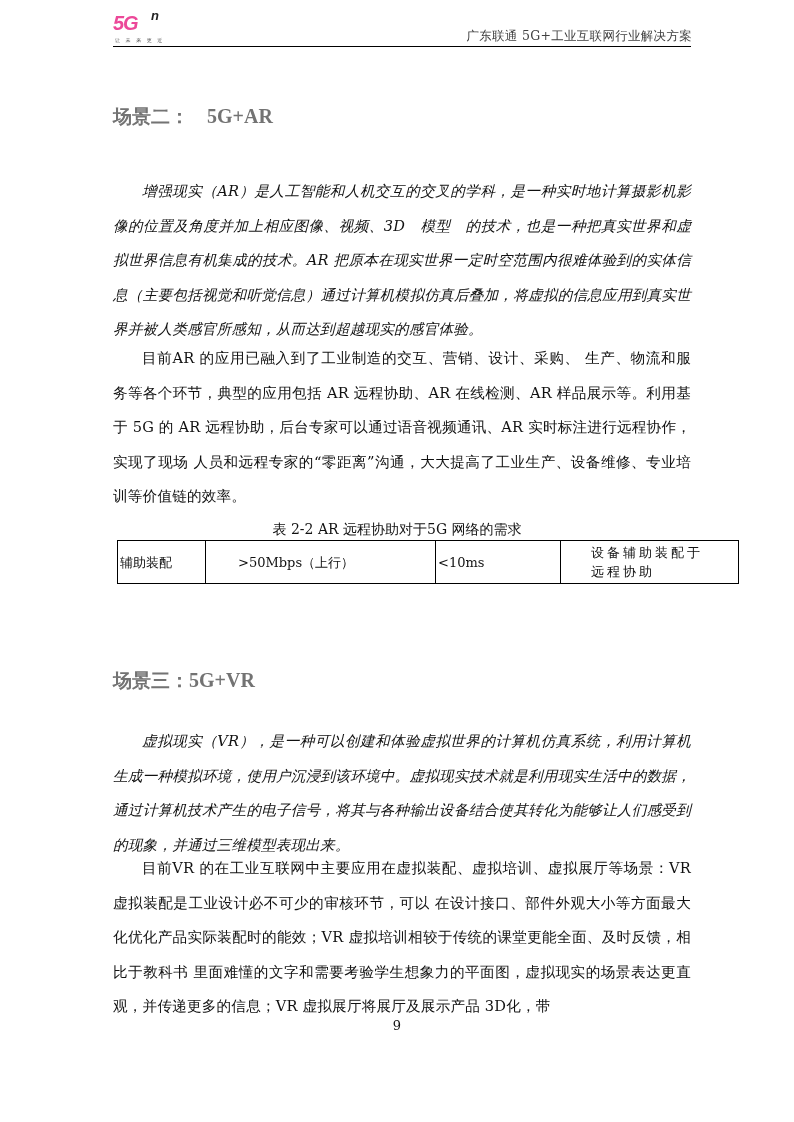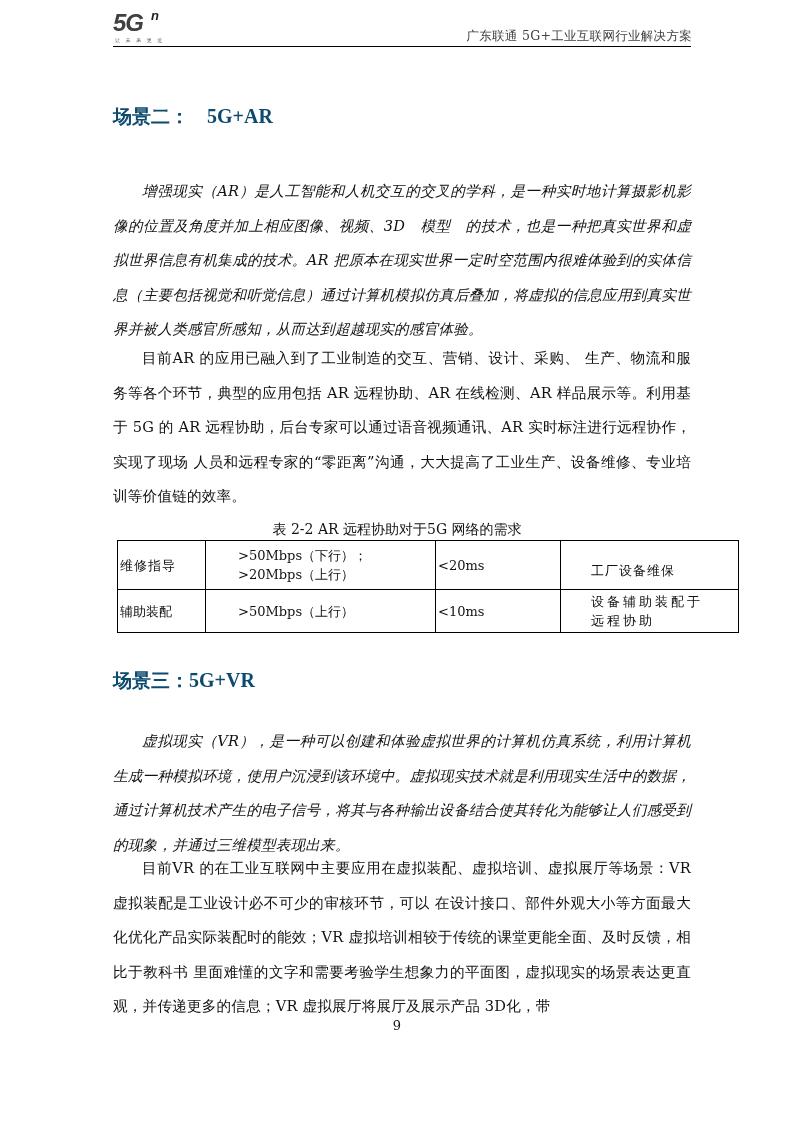--- a/index.html
+++ b/index.html
@@ -1,29 +1,29 @@
 <!DOCTYPE html>
 <html><head>
 <meta charset="utf-8">
 <style>
   html, body { margin:0; padding:0; background:#ffffff; }
   body { width:794px; height:1122px; position:relative; overflow:hidden;
          font-family:"DejaVu Serif","Liberation Serif",serif; color:#111; }
   .logo { position:absolute; left:113px; top:8px; width:80px; height:36px; }
   .logo-main { position:absolute; left:0; top:2px; font-family:"Liberation Sans",sans-serif;
-               font-weight:bold; font-style:italic; font-size:24px; color:#404040; letter-spacing:-1px; line-height:26px; }
+               font-weight:bold; font-style:italic; font-size:20px; color:#ec4899; letter-spacing:-1px; line-height:26px; }
   .logo-sup { position:absolute; left:38px; top:0; font-family:"Liberation Sans",sans-serif;
               font-style:italic; font-weight:bold; font-size:13px; color:#222; }
   .logo-tag { position:absolute; left:2px; top:29px; font-size:5px; color:#555; letter-spacing:2px;
               font-family:"DejaVu Sans",sans-serif; }
   .header-title { position:absolute; right:102px; top:28px; font-size:12.5px; color:#404040;
                   font-family:"DejaVu Serif",serif; letter-spacing:0.3px; }
   .header-rule { position:absolute; left:113px; top:46px; width:578px; height:1px; background:#000; }
   h2 { position:absolute; left:113px; margin:0; font-family:"DejaVu Sans",sans-serif; font-weight:bold;
-       font-size:19px; color:#0c4a6e; }
+       font-size:19px; color:#737373; }
   .h2-latin { font-family:"Liberation Serif",serif; font-weight:bold; font-size:20px; }
   .para { position:absolute; left:113px; width:578px; margin:0; font-size:14.6px; line-height:34.5px;
           text-align:justify; text-indent:29px; letter-spacing:0.2px; }
   .caption { position:absolute; left:117px; width:560px; top:521px; text-align:center; font-size:14px; }
   table.req { position:absolute; left:117px; top:540px; border-collapse:collapse; font-size:13px; }
   table.req td { border:1px solid #000; padding:0 2px; vertical-align:middle; line-height:19px; }
   table.req .c1 { width:83px; }
   table.req .c2 { width:195px; }
   table.req .c3 { width:120px; }
   table.req .c4 { width:145px; }
@@ -53,29 +53,20 @@
   <span>场景二：</span><span style="display:inline-block;width:18px"></span><span class="h2-latin">5G+AR</span>
 </h2>
 
 <p class="para" style="top:174px;font-style:italic;">增强现实（AR）是人工智能和人机交互的交叉的学科，是一种实时地计算摄影机影像的位置及角度并加上相应图像、视频、3D　模型　的技术，也是一种把真实世界和虚拟世界信息有机集成的技术。AR 把原本在现实世界一定时空范围内很难体验到的实体信息（主要包括视觉和听觉信息）通过计算机模拟仿真后叠加，将虚拟的信息应用到真实世界并被人类感官所感知，从而达到超越现实的感官体验。</p>
 <p class="para" style="top:341px;">目前AR 的应用已融入到了工业制造的交互、营销、设计、采购、 生产、物流和服务等各个环节，典型的应用包括 AR 远程协助、AR 在线检测、AR 样品展示等。利用基于 5G 的 AR 远程协助，后台专家可以通过语音视频通讯、AR 实时标注进行远程协作，实现了现场 人员和远程专家的“零距离”沟通，大大提高了工业生产、设备维修、专业培训等价值链的效率。</p>
 
 <div class="caption">表 2-2  AR  远程协助对于5G  网络的需求</div>
 
 <table class="req">
   <tbody>
-  <tr class="r1">
-    <td class="c1" style="letter-spacing:1px">维修指导</td>
-    <td class="c2 rate">
-      <div>&gt;50Mbps（下行）；</div>
-      <div>&gt;20Mbps（上行）</div>
-    </td>
-    <td class="c3">&lt;20ms</td>
-    <td class="c4 scope" style="padding-top:10px">工厂设备维保</td>
-  </tr>
   <tr class="r2">
     <td class="c1">辅助装配</td>
     <td class="c2 rate" style="padding-top:0">&gt;50Mbps（上行）</td>
     <td class="c3">&lt;10ms</td>
     <td class="c4 scope2">
       <div>设备辅助装配于</div>
       <div>远程协助</div>
     </td>
   </tr>
 </tbody>

